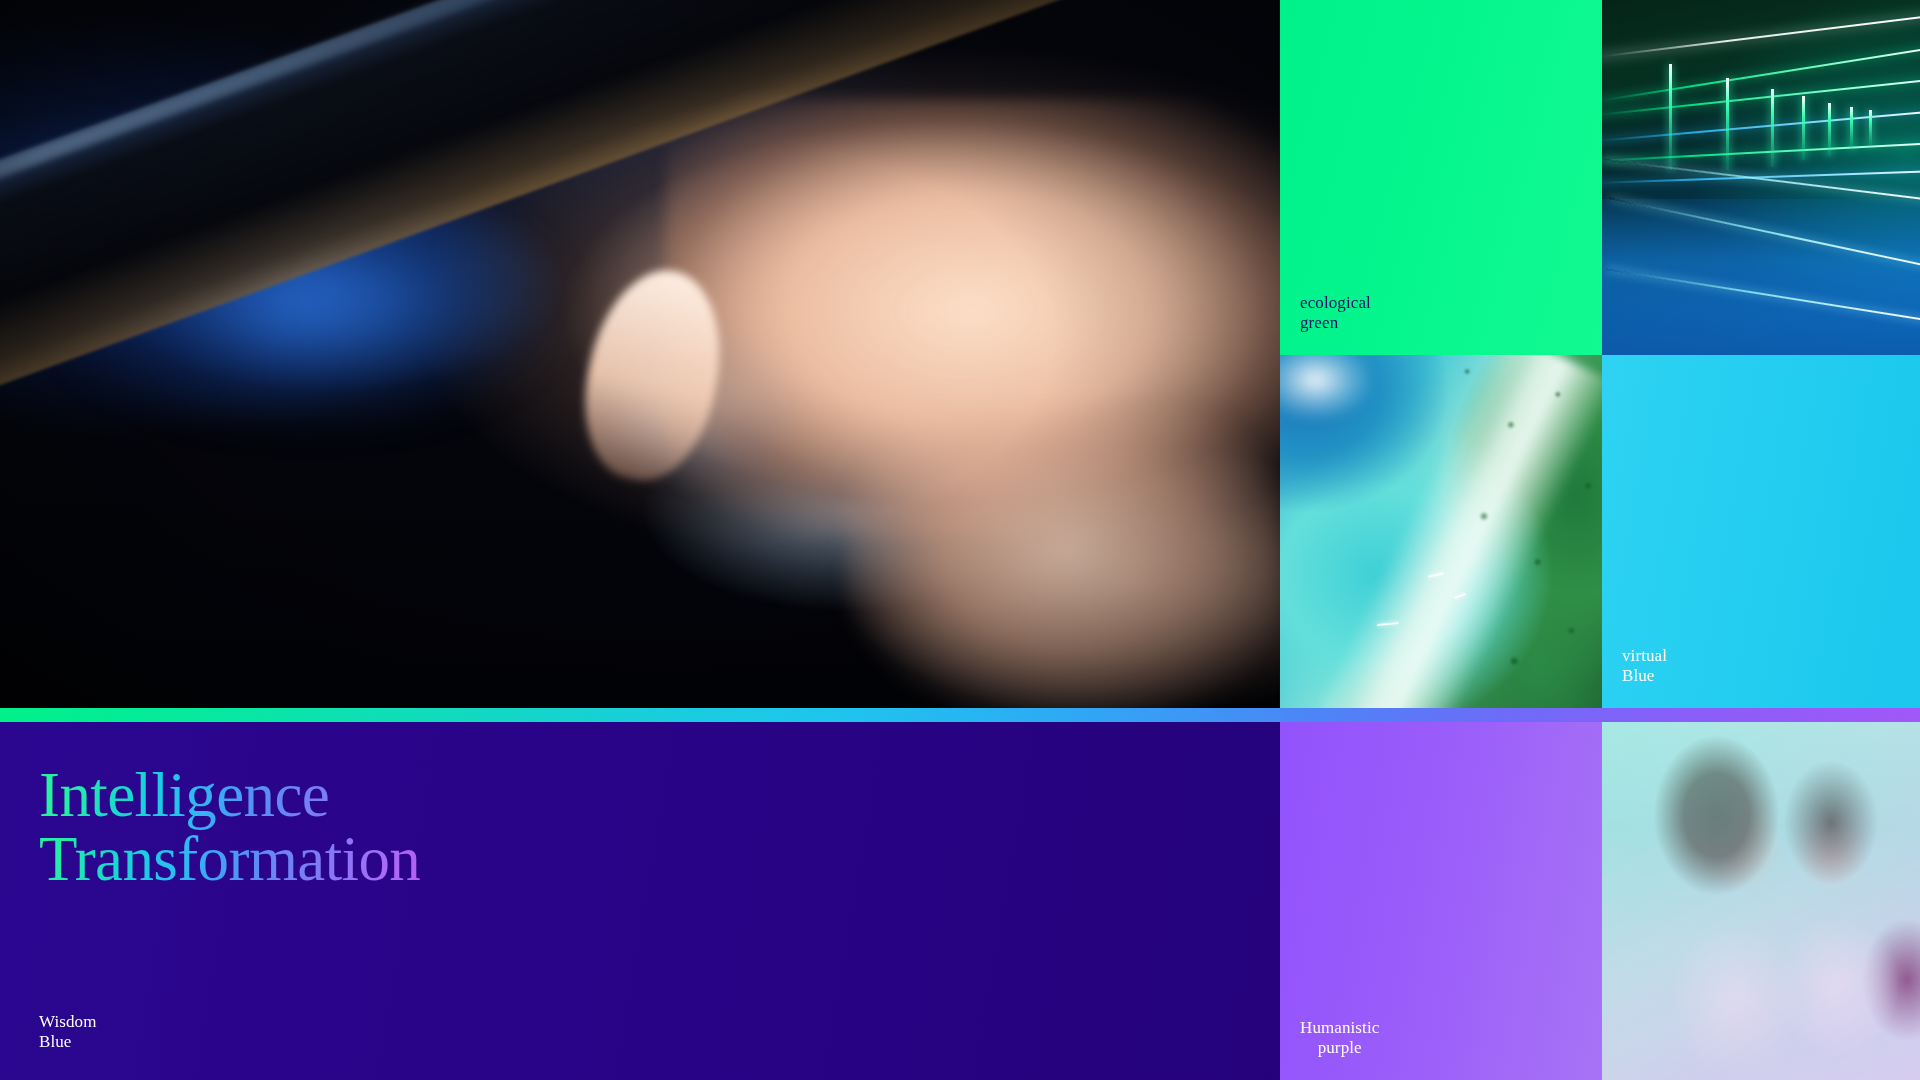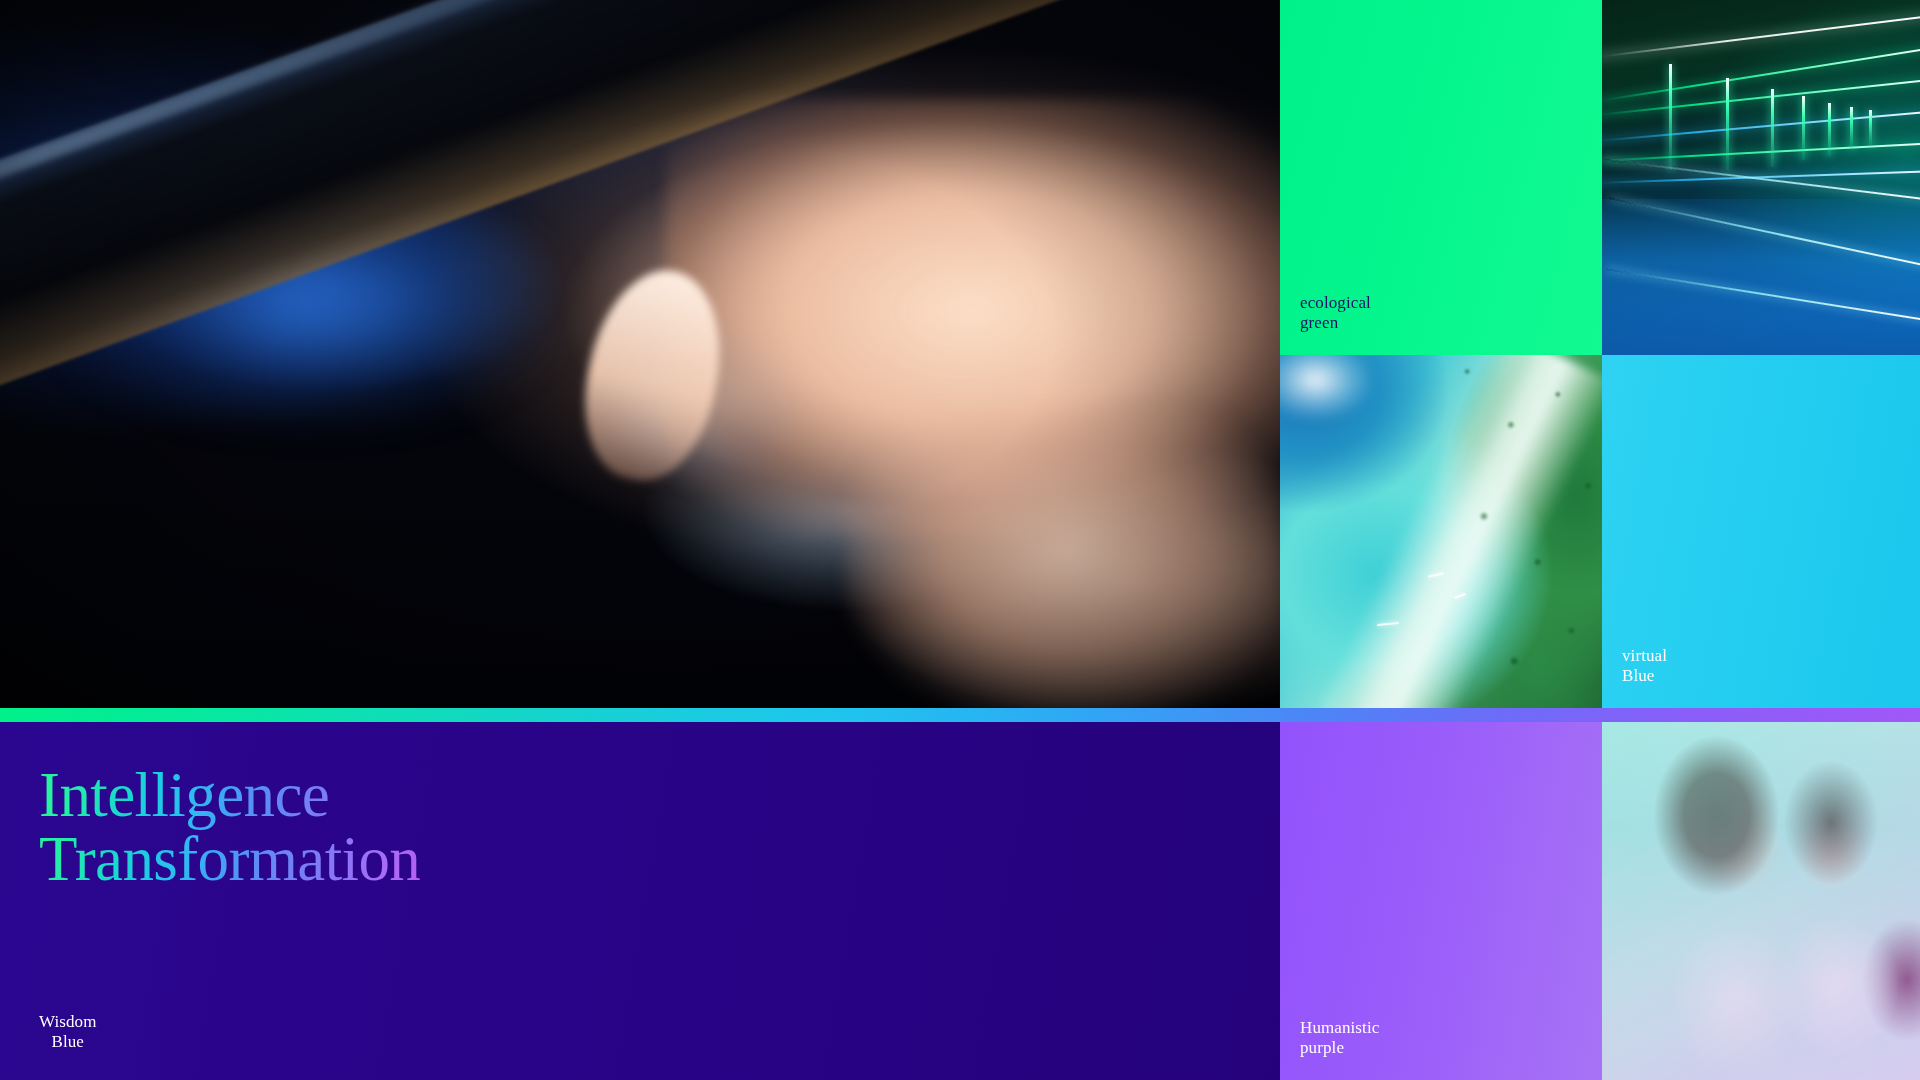--- a/index.html
+++ b/index.html
@@ -188,26 +188,27 @@
     font-size:63px; line-height:1.02; font-weight:400; letter-spacing:-0.6px;
     white-space:pre-line;
     background:linear-gradient(100deg,
       #2BF59A 0%, #24EEA6 9%, #1DE0BE 17%,
       #19D7D0 24%, #1FCBE4 31%, #2FBCF0 39%,
       #3FA6F4 47%, #5A8DF6 57%, #6E83F7 65%,
       #7B7CF8 72%, #8E74F8 80%, #A86CF6 90%, #B45FF2 100%);
     -webkit-background-clip:text; background-clip:text;
     -webkit-text-fill-color:transparent; color:transparent;
   }
-  #panel-title .swatch-label { left:39px; bottom:28px; color:#ffffff;text-align:center; }
+  #panel-title .swatch-label { left:39px; bottom:28px; color:#ffffff; }
 
   
   #sw-purple {
     left:1280px; top:722px; width:374px; height:358px;
     background:linear-gradient(100deg,#9352FC 0%,#9A5DFA 40%,#A36CF7 72%,#AA78F4 100%);
+    text-align:center;
   }
   #sw-purple .swatch-label { color:#ffffff; }
 
   
   #img-family { left:1602px; top:722px; width:318px; height:358px; background:#bfe7e2; }
   #img-family .bg {
     position:absolute; inset:0;
     background:
       radial-gradient(30% 34% at 36% 26%, #6b4b3a 0%, #7a5544 34%, rgba(0,0,0,0) 66%),
       radial-gradient(24% 28% at 72% 28%, #6a4a39 0%, rgba(0,0,0,0) 62%),

